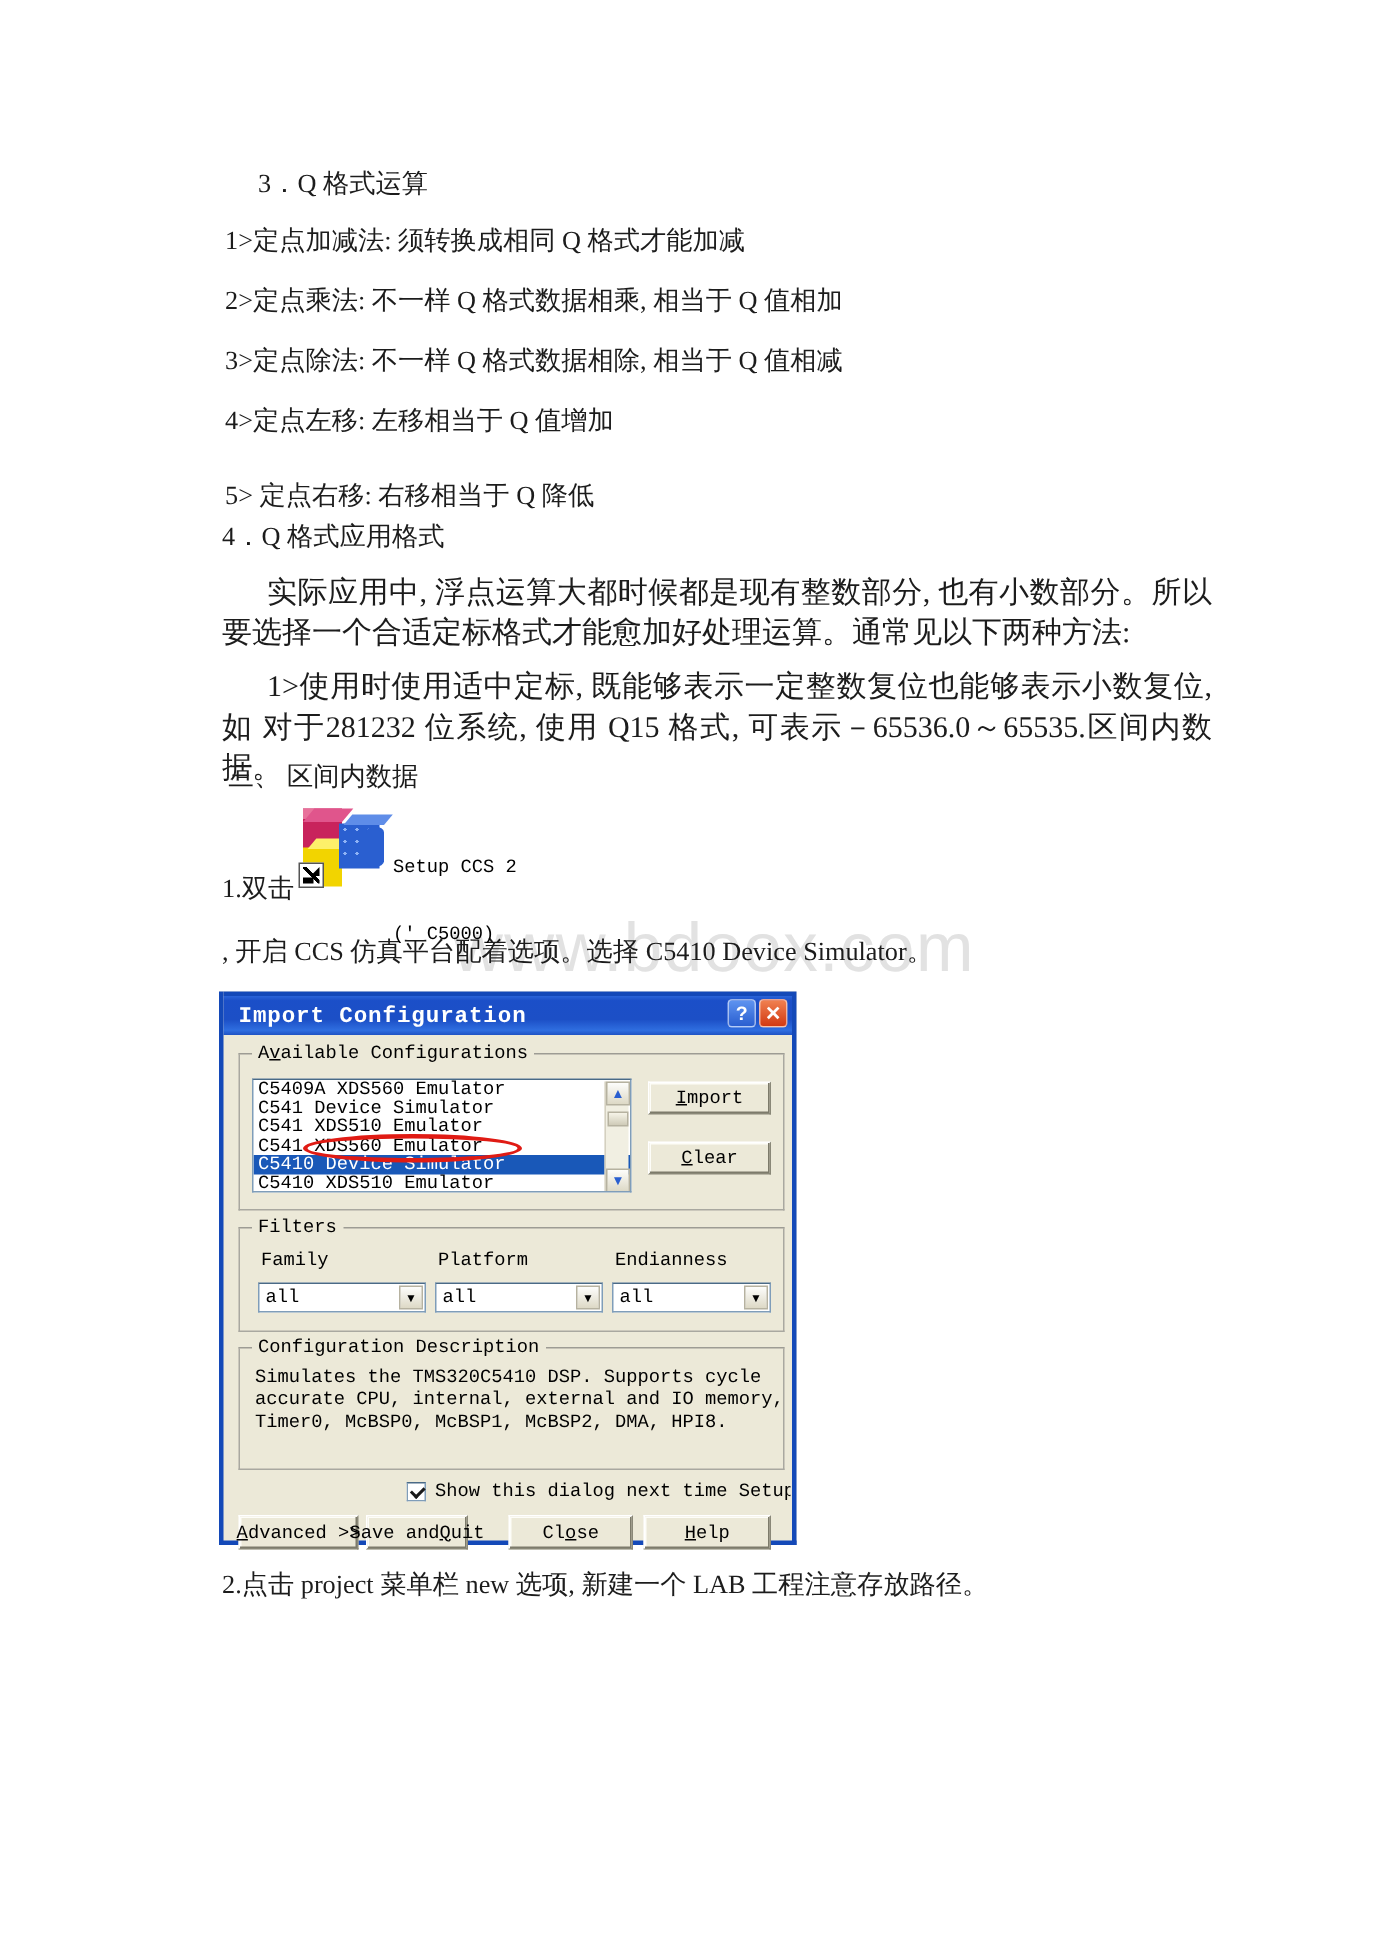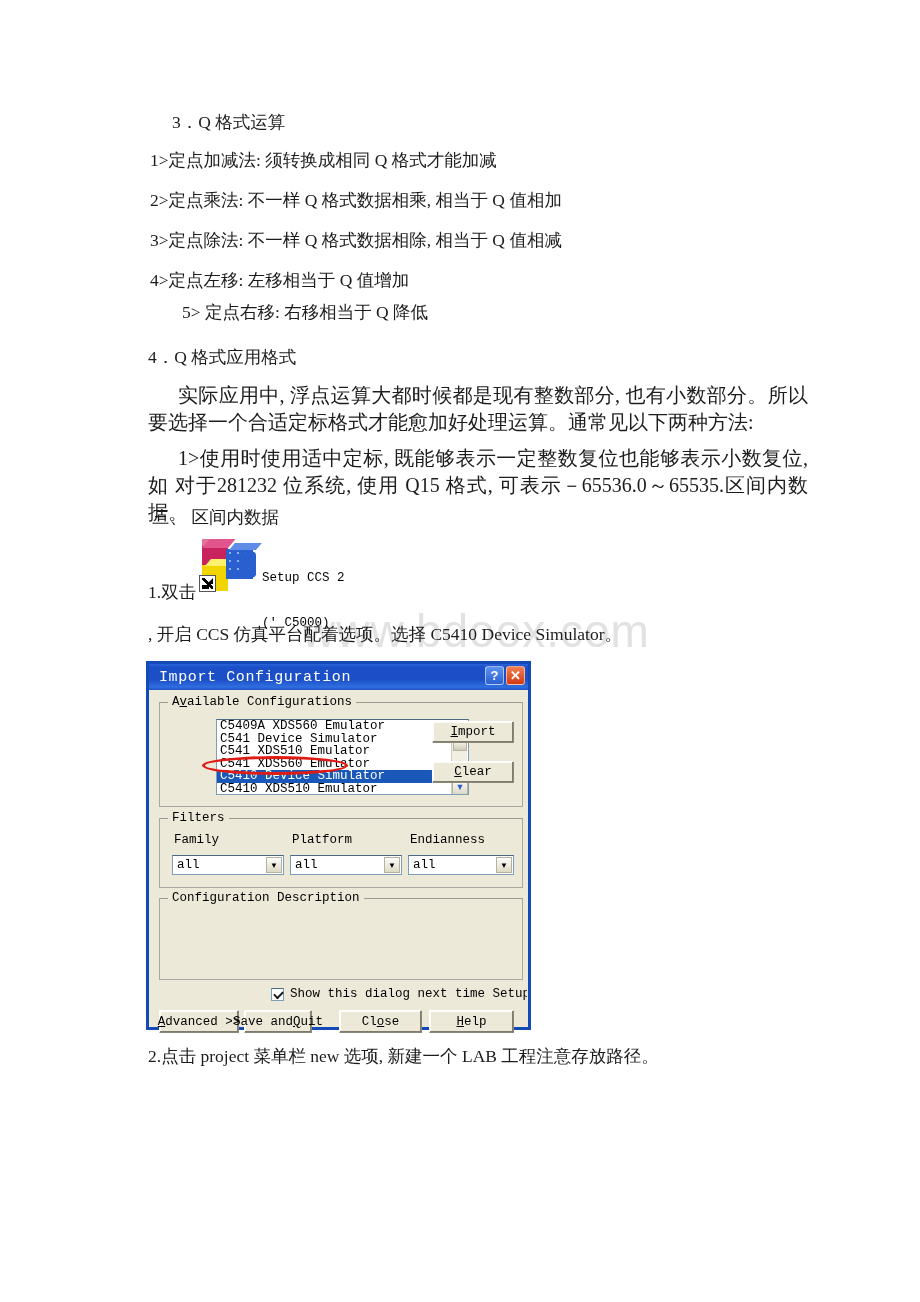--- a/index.html
+++ b/index.html
@@ -195,21 +195,21 @@
     border-top: 3px solid #1449b8;
     display: flex;
     align-items: center;
     padding-left: 10px;
     box-sizing: content-box;
   }
   .title-text {
     color: #ffffff;
     font-family: "Liberation Mono", monospace;
     font-size: 15px;
-    font-weight: normal;
+    font-weight: bold;
     letter-spacing: 0.6px;
     white-space: nowrap;
   }
   .title-btns {
     position: absolute;
     right: 3px;
     top: 2px;
     display: flex;
     gap: 2px;
   }
@@ -261,21 +261,20 @@
   }
   .listbox {
     position: absolute;
     left: 8px; top: 16px;
     width: 253px; height: 76px;
     background: #ffffff;
     border: 1px solid #7f9db9;
     border-top-color: #4a6a86;
     box-sizing: border-box;
     overflow: hidden;
-    margin-left: 48px;
   }
   .list-item {
     font-family: "Liberation Mono", monospace;
     font-size: 12.5px;
     line-height: 12.6px;
     padding: 0 3px;
     color: #000;
     white-space: nowrap;
     height: 12.6px;
   }
@@ -448,21 +447,21 @@
 <div class="doc">
 
   <div class="watermark">www.bdoox.com</div>
 
   <div class="line" style="left:172px; top:110px;">3．Q 格式运算</div>
 
   <div class="line" style="left:150px; top:148px;">1&gt;定点加减法: 须转换成相同 Q 格式才能加减</div>
   <div class="line" style="left:150px; top:188px;">2&gt;定点乘法: 不一样 Q 格式数据相乘, 相当于 Q 值相加</div>
   <div class="line" style="left:150px; top:228px;">3&gt;定点除法: 不一样 Q 格式数据相除, 相当于 Q 值相减</div>
   <div class="line" style="left:150px; top:268px;">4&gt;定点左移: 左移相当于 Q 值增加</div>
-  <div class="line" style="left:150px; top:300px;margin-left:32px;">5&gt; 定点右移: 右移相当于 Q 降低</div>
+  <div class="line" style="left:150px; top:318px;">5&gt; 定点右移: 右移相当于 Q 降低</div>
 
   <div class="line" style="left:148px; top:345px;">4．Q 格式应用格式</div>
 
   <div class="para" style="left:148px; top:382px; width:660px; text-indent:30px;">实际应用中, 浮点运算大都时候都是现有整数部分, 也有小数部分。所以要选择一个合适定标格式才能愈加好处理运算。通常见以下两种方法:</div>
 
   <div class="para" style="left:148px; top:445px; width:660px; text-indent:30px;">1&gt;使用时使用适中定标, 既能够表示一定整数复位也能够表示小数复位, 如 对于281232 位系统, 使用 Q15 格式, 可表示－65536.0～65535.区间内数据。</div>
 
   <div class="line" style="left:152px; top:505px;">三、 区间内数据</div>
 
   <div class="line" style="left:148px; top:580px;">1.双击</div>
@@ -547,20 +546,23 @@
 
       <div class="filter-label" style="left:250px; top:14px;text-align:right;">Endianness</div>
       <div class="combo" style="left:248px; top:36px; width:106px;">
         <span class="combo-val">all</span>
         <span class="combo-arrow">▼</span>
       </div>
     </div>
 
     <div class="group" id="group-desc">
       <div class="group-title">Configuration Description</div>
+      <div class="desc-text">Simulates the TMS320C5410 DSP. Supports cycle
+accurate CPU, internal, external and IO memory,
+Timer0, McBSP0, McBSP1, McBSP2, DMA, HPI8.</div>
     </div>
 
     <div class="checkrow">
       <div class="checkbox"></div>
       <div class="check-label">Show this dialog next time Setup is</div>
     </div>
 
     <div class="btn" id="btn-advanced"><span class="u">A</span>dvanced&nbsp;&gt;&gt;</div>
     <div class="btn" id="btn-savequit">Save and <span class="u">Q</span>uit</div>
     <div class="btn" id="btn-close">Cl<span class="u">o</span>se</div>

